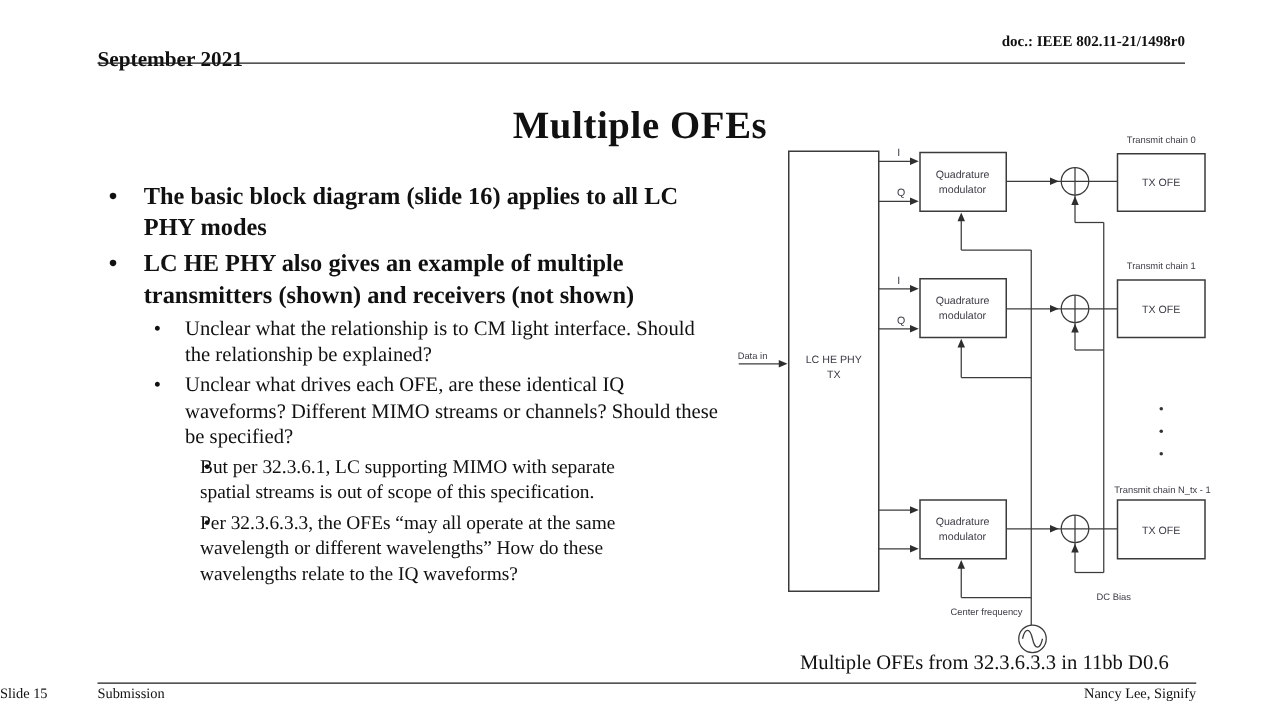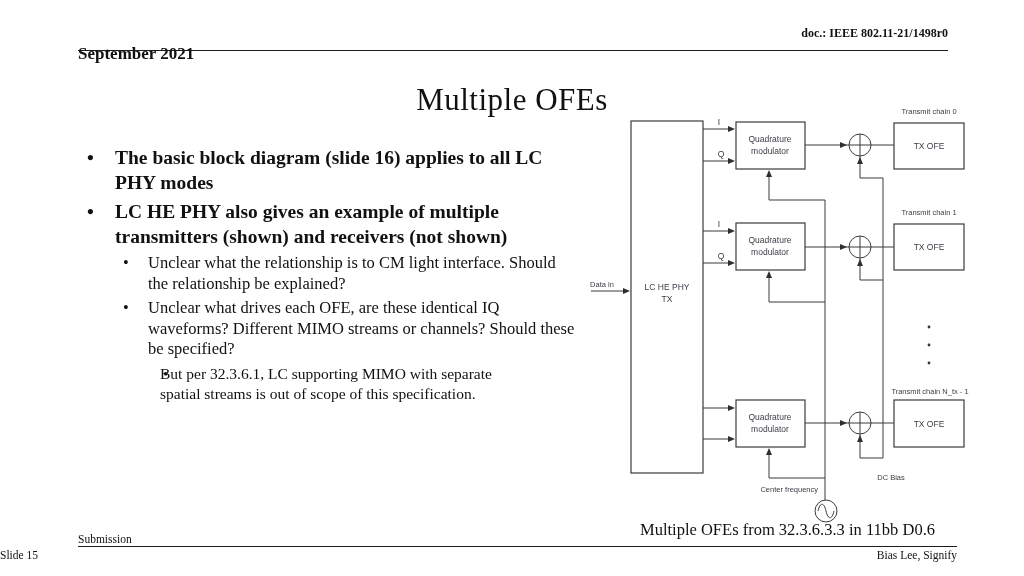--- a/index.html
+++ b/index.html
@@ -1,26 +1,26 @@
 <!DOCTYPE html>
 <html><head>
 <meta charset="utf-8">
 <style>
   html,body { margin:0; padding:0; }
   body {
     width:1024px; height:576px; background:#ffffff; position:relative;
     font-family:"Liberation Serif", serif; color:#111111; overflow:hidden;
   }
   
-  .hdr-left  { position:absolute; left:78px;  top:44px; font-size:17px; font-weight:bold; }
+  .hdr-left  { position:absolute; left:78px;  top:38px; font-size:17px; font-weight:bold; }
   .hdr-right { position:absolute; right:76px; top:26px; font-size:12px; font-weight:bold; }
   .hdr-rule  { position:absolute; left:78px; right:76px; top:50px; border-top:1.6px solid #1c1c1c; }
   
   .title { position:absolute; left:0; right:0; top:82px; text-align:center;
-           font-size:31px; font-weight:normal; letter-spacing:0.5px; }
+           font-size:31px; font-weight:bold; letter-spacing:0.5px; }
   
   .bullets { position:absolute; left:78px; top:145px; width:505px; }
   .bullet  { position:relative; margin-bottom:4px; }
   .bullet::before { content:"\2022"; position:absolute; top:0; }
   .l1 { font-size:19.5px; line-height:25px; font-weight:bold; }
   .l1::before { left:9px; }
   .l1 .txt { margin-left:37px; width:450px; display:block; }
   .l2 { font-size:16.5px; line-height:20.5px; }
   .l2::before { left:45px; }
   .l2 .txt { margin-left:70px; width:431px; display:block; }
@@ -33,21 +33,21 @@
   .dg-box   { fill:none; stroke:#3b3b3b; stroke-width:1.2; }
   .dg-line  { fill:none; stroke:#3b3b3b; stroke-width:1; }
   .dg-arrow { fill:#2e2e2e; stroke:none; }
   .dg-txt-m { font-size:8.5px; }
   .dg-txt-s { font-size:7.5px; }
   .dg-dot   { fill:#333333; }
   
   .caption { position:absolute; left:640px; top:520px; width:320px; font-size:16.5px; }
   
   .ftr-rule   { position:absolute; left:78px; right:67px; top:546px; border-top:1.4px solid #1c1c1c; }
-  .ftr-left   { position:absolute; left:78px;  top:533px; font-size:11.5px; }
+  .ftr-left   { position:absolute; left:78px;  top:549px; font-size:11.5px; }
   .ftr-center { position:absolute; left:0; right:0; top:549px; text-align:left; font-size:11.5px; }
   .ftr-right  { position:absolute; right:67px; top:549px; font-size:11.5px; }
 </style>
 </head>
 <body>
 
 <div class="hdr-left">September 2021</div>
 <div class="hdr-right">doc.: IEEE 802.11-21/1498r0</div>
 <div class="hdr-rule"></div>
 
@@ -61,20 +61,23 @@
       <span class="txt">LC HE PHY also gives an example of multiple transmitters (shown) and receivers (not shown)</span>
     </div>
   <div class="bullet l2">
       <span class="txt">Unclear what the relationship is to CM light interface. Should the relationship be explained?</span>
     </div>
   <div class="bullet l2">
       <span class="txt">Unclear what drives each OFE, are these identical IQ waveforms? Different MIMO streams or channels? Should these be specified?</span>
     </div>
   <div class="bullet l3">
       <span class="txt">But per 32.3.6.1, LC supporting MIMO with separate spatial streams is out of scope of this specification.</span>
+    </div>
+  <div class="bullet l3">
+      <span class="txt">Per 32.3.6.3.3, the OFEs “may all operate at the same wavelength or different wavelengths” How do these wavelengths relate to the IQ waveforms?</span>
     </div>
 </div>
 
 <svg class="diagram" viewBox="0 0 1024 576" xmlns="http://www.w3.org/2000/svg">
 
   <text class="dg-txt-s" x="602" y="287" text-anchor="middle">Data in</text>
   <line class="dg-line" x1="591" y1="291" x2="627" y2="291"></line>
   <path class="dg-arrow" d="M623,288 L630,291 L623,294 Z"></path>
 
   <rect class="dg-box" x="631" y="121" width="72" height="352"></rect>
@@ -157,13 +160,13 @@
 
   <circle class="dg-line" cx="826" cy="511" r="11"></circle>
   <path class="dg-line" d="M818,511 c2,-9 6,-9 8,0 c2,9 6,9 8,0"></path>
 </svg>
 
 <div class="caption">Multiple OFEs from 32.3.6.3.3 in 11bb D0.6</div>
 
 <div class="ftr-rule"></div>
 <div class="ftr-left">Submission</div>
 <div class="ftr-center">Slide 15</div>
-<div class="ftr-right">Bias Lee, Signify</div>
+<div class="ftr-right">Nancy Lee, Signify</div>
 
 </body></html>

